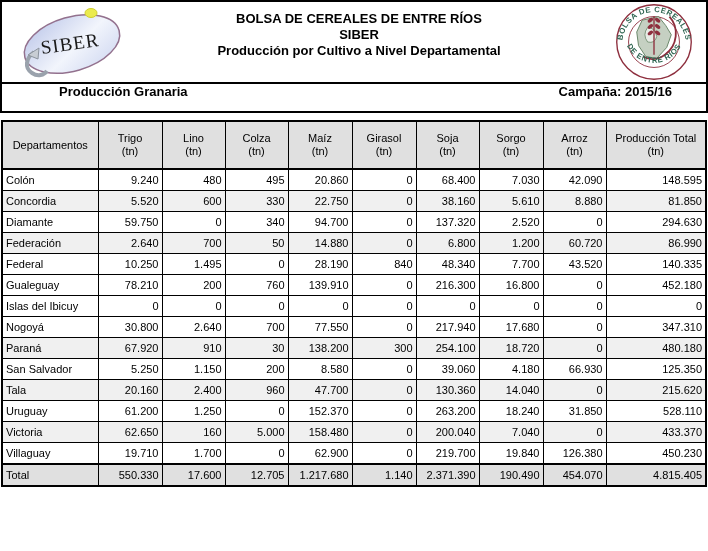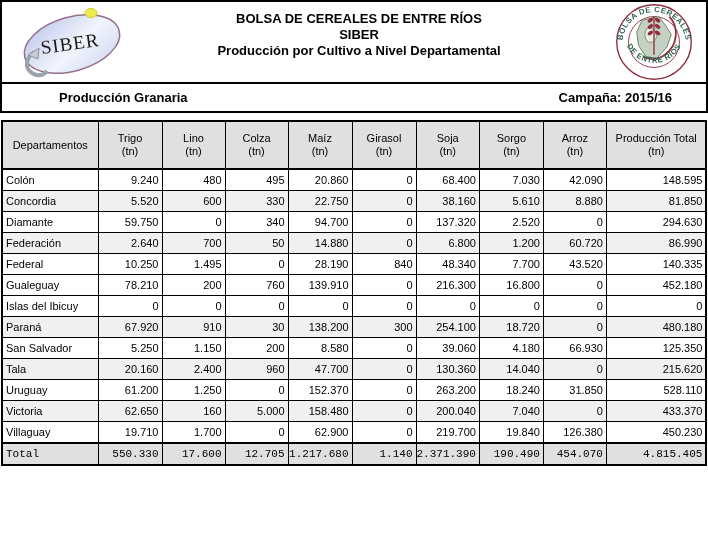--- a/index.html
+++ b/index.html
@@ -31,21 +31,21 @@
     text-align: center;
     font-weight: bold;
     font-size: 13px;
     line-height: 16px;
   }
   .siber-logo { position: absolute; left: 12px; top: 4px; }
   .badge-logo { position: absolute; right: 5px; top: 0px; }
   .subheader {
     height: 27px;
     display: flex;
-    align-items: center;
+    align-items: flex-start;
     justify-content: space-between;
     padding: 0 34px 0 57px;
     font-weight: bold;
     font-size: 13px;
   }
   
   .grain-table {
     position: absolute;
     left: 1px; top: 120px;
     border-collapse: collapse;
@@ -66,21 +66,21 @@
     text-align: center;
     vertical-align: middle;
     border-bottom: 2px solid #000;
     line-height: 13px;
     white-space: normal;
   }
   .grain-table tbody td { height: 20px; }
   td.dept { text-align: left; padding-left: 3px; margin-left: 32px; }
   td.num  { text-align: right; padding-right: 3px; }
   tr.even td { background: #f0f0f0; }
-  tr.total-row td { background: #e0e0e0; border-top: 2px solid #000; font-family: Liberation Mono, monospace; }
+  tr.total-row td { background: #e0e0e0; border-top: 2px solid #000; }
 </style>
 </head>
 <body>
 
 <div class="page">
 
   <div class="top-section">
     <div class="header-row">
 
       <svg class="siber-logo" width="112" height="76" viewBox="0 0 112 76">
@@ -270,20 +270,32 @@
           <td class="num">0</td>
           <td class="num">0</td>
           <td class="num">0</td>
           <td class="num">0</td>
           <td class="num">0</td>
           <td class="num">0</td>
           <td class="num">0</td>
           <td class="num">0</td>
           <td class="num">0</td>
         </tr>
+        <tr class="odd">
+          <td class="dept">Nogoyá</td>
+          <td class="num">30.800</td>
+          <td class="num">2.640</td>
+          <td class="num">700</td>
+          <td class="num">77.550</td>
+          <td class="num">0</td>
+          <td class="num">217.940</td>
+          <td class="num">17.680</td>
+          <td class="num">0</td>
+          <td class="num">347.310</td>
+        </tr>
         <tr class="even">
           <td class="dept">Paraná</td>
           <td class="num">67.920</td>
           <td class="num">910</td>
           <td class="num">30</td>
           <td class="num">138.200</td>
           <td class="num">300</td>
           <td class="num">254.100</td>
           <td class="num">18.720</td>
           <td class="num">0</td>

